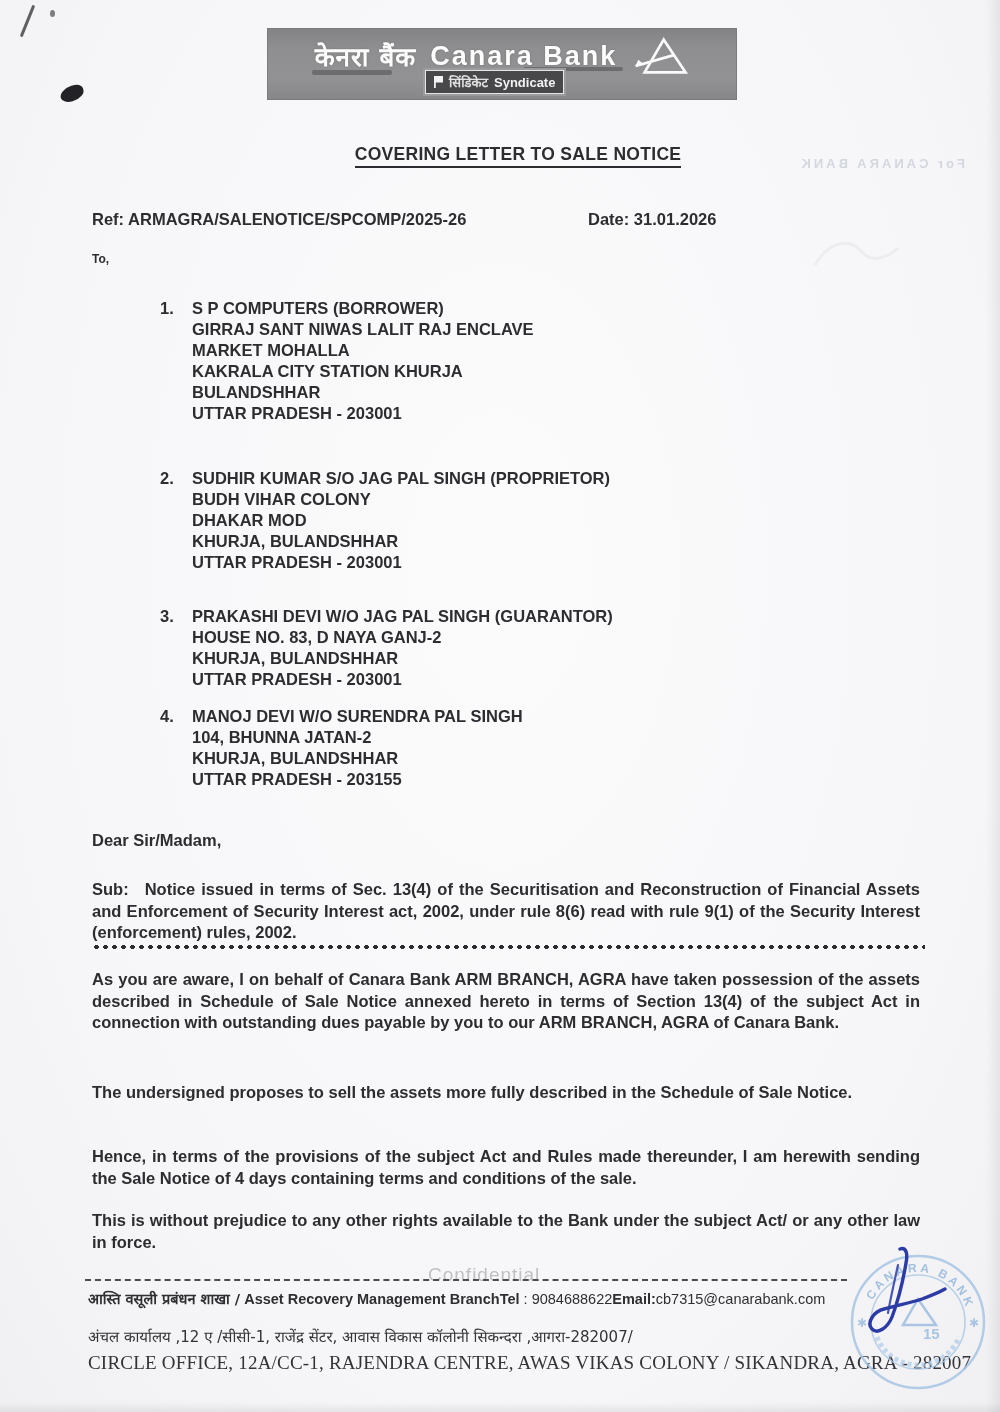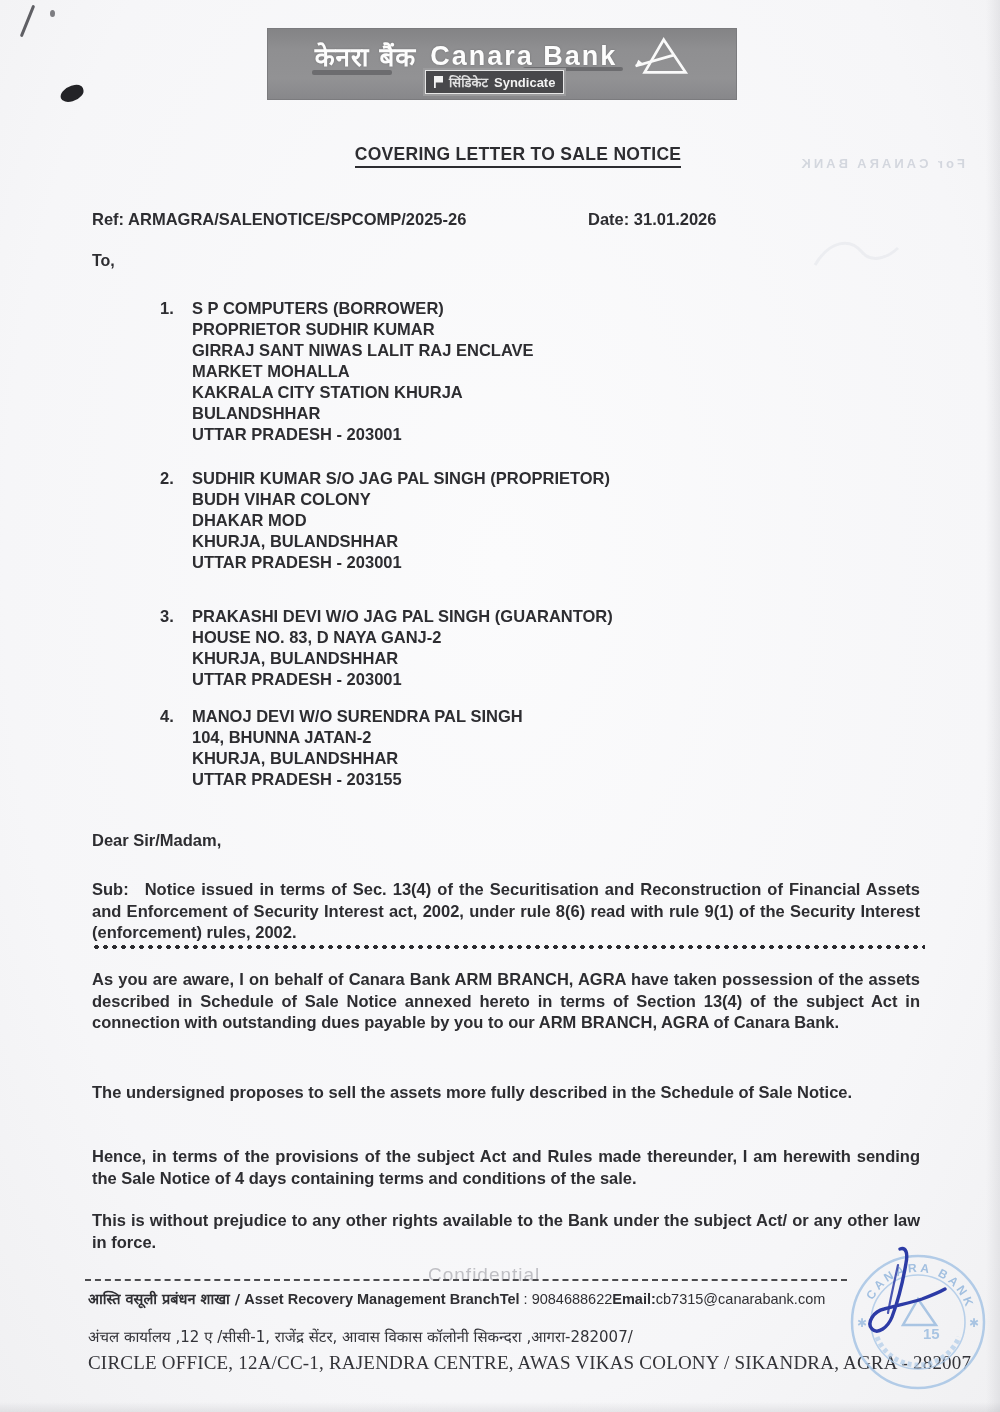--- a/index.html
+++ b/index.html
@@ -37,21 +37,21 @@
   .ghost-sign{position:absolute;left:800px;top:220px;opacity:.35;}
   
   .ink-blob{position:absolute;left:60px;top:86px;width:24px;height:15px;background:#232327;border-radius:60% 40% 55% 45%;transform:rotate(-18deg);}
   .ink-stroke{position:absolute;left:26px;top:4px;width:3px;height:34px;background:#3a3a40;transform:rotate(22deg);border-radius:2px;opacity:.8;}
   .ink-speck{position:absolute;left:50px;top:10px;width:5px;height:7px;background:#4a4a50;border-radius:50%;opacity:.7;}
   
   .title{position:absolute;left:0;right:0;top:144px;margin:0;text-align:center;font-size:17.5px;font-weight:700;letter-spacing:.3px;padding-left:36px;}
   .title span{border-bottom:2.5px solid #2d2d31;padding-bottom:2px;}
   .ref-row{position:absolute;left:92px;top:210px;font-size:16.5px;font-weight:700;}
   .date-cell{position:absolute;left:588px;top:210px;font-size:16.5px;font-weight:700;}
-  .to-label{position:absolute;left:92px;top:252px;font-size:16px;font-weight:700;}
+  .to-label{position:absolute;left:92px;top:252px;font-size:12px;font-weight:700;}
   
   .addr{position:absolute;left:160px;font-size:16.5px;font-weight:700;line-height:21px;display:flex;gap:12px;}
   .addr .num{width:20px;flex:0 0 auto;}
   
   .sal{position:absolute;left:92px;top:831px;font-size:16.5px;font-weight:700;}
   .para{position:absolute;left:92px;width:828px;font-size:16.5px;font-weight:700;line-height:21.5px;text-align:justify;}
   .sub-label{margin-right:16px;}
   .dotted-sep{
     position:absolute;left:92px;top:944px;width:833px;height:6px;
     background-image:radial-gradient(circle,#2c2c30 2.1px,transparent 2.5px);
@@ -116,21 +116,20 @@
     <span>Date:</span>
     <span>31.01.2026</span>
   </div>
 
   <div class="to-label">To,</div>
 
   <div class="addr" style="top:298px">
     <span class="num">1.</span>
     <div>
       <div>S P COMPUTERS (BORROWER)</div>
-      <div>PROPRIETOR SUDHIR KUMAR</div>
       <div>GIRRAJ SANT NIWAS LALIT RAJ ENCLAVE</div>
       <div>MARKET MOHALLA</div>
       <div>KAKRALA CITY STATION KHURJA</div>
       <div>BULANDSHHAR</div>
       <div>UTTAR PRADESH - 203001</div>
     </div>
   </div>
 
   <div class="addr" style="top:468px">
     <span class="num">2.</span>

